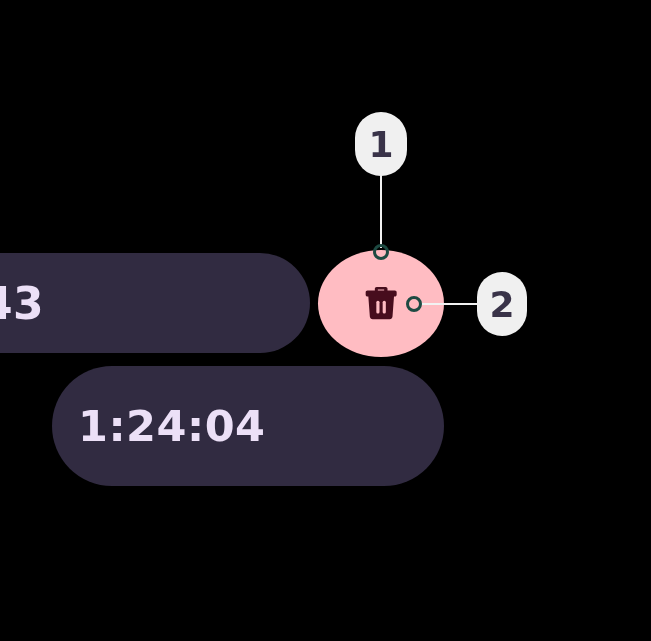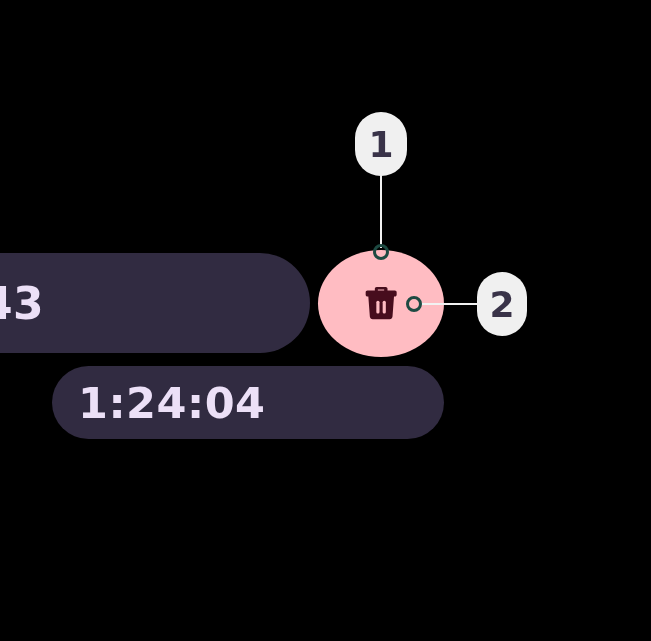--- a/index.html
+++ b/index.html
@@ -45,21 +45,21 @@
   }
   #pill-count .pill-label {
     font-size: 44px;
     margin-left: -18px;
   }
 
   #pill-duration {
     left: 52px;
     top: 366px;
     width: 392px;
-    height: 73px;
+    height: 120px;
     padding-left: 26px;
   }
   #pill-duration .pill-label {
     font-size: 43px;
   }
 
   
   #action-circle {
     position: absolute;
     left: 318px;

